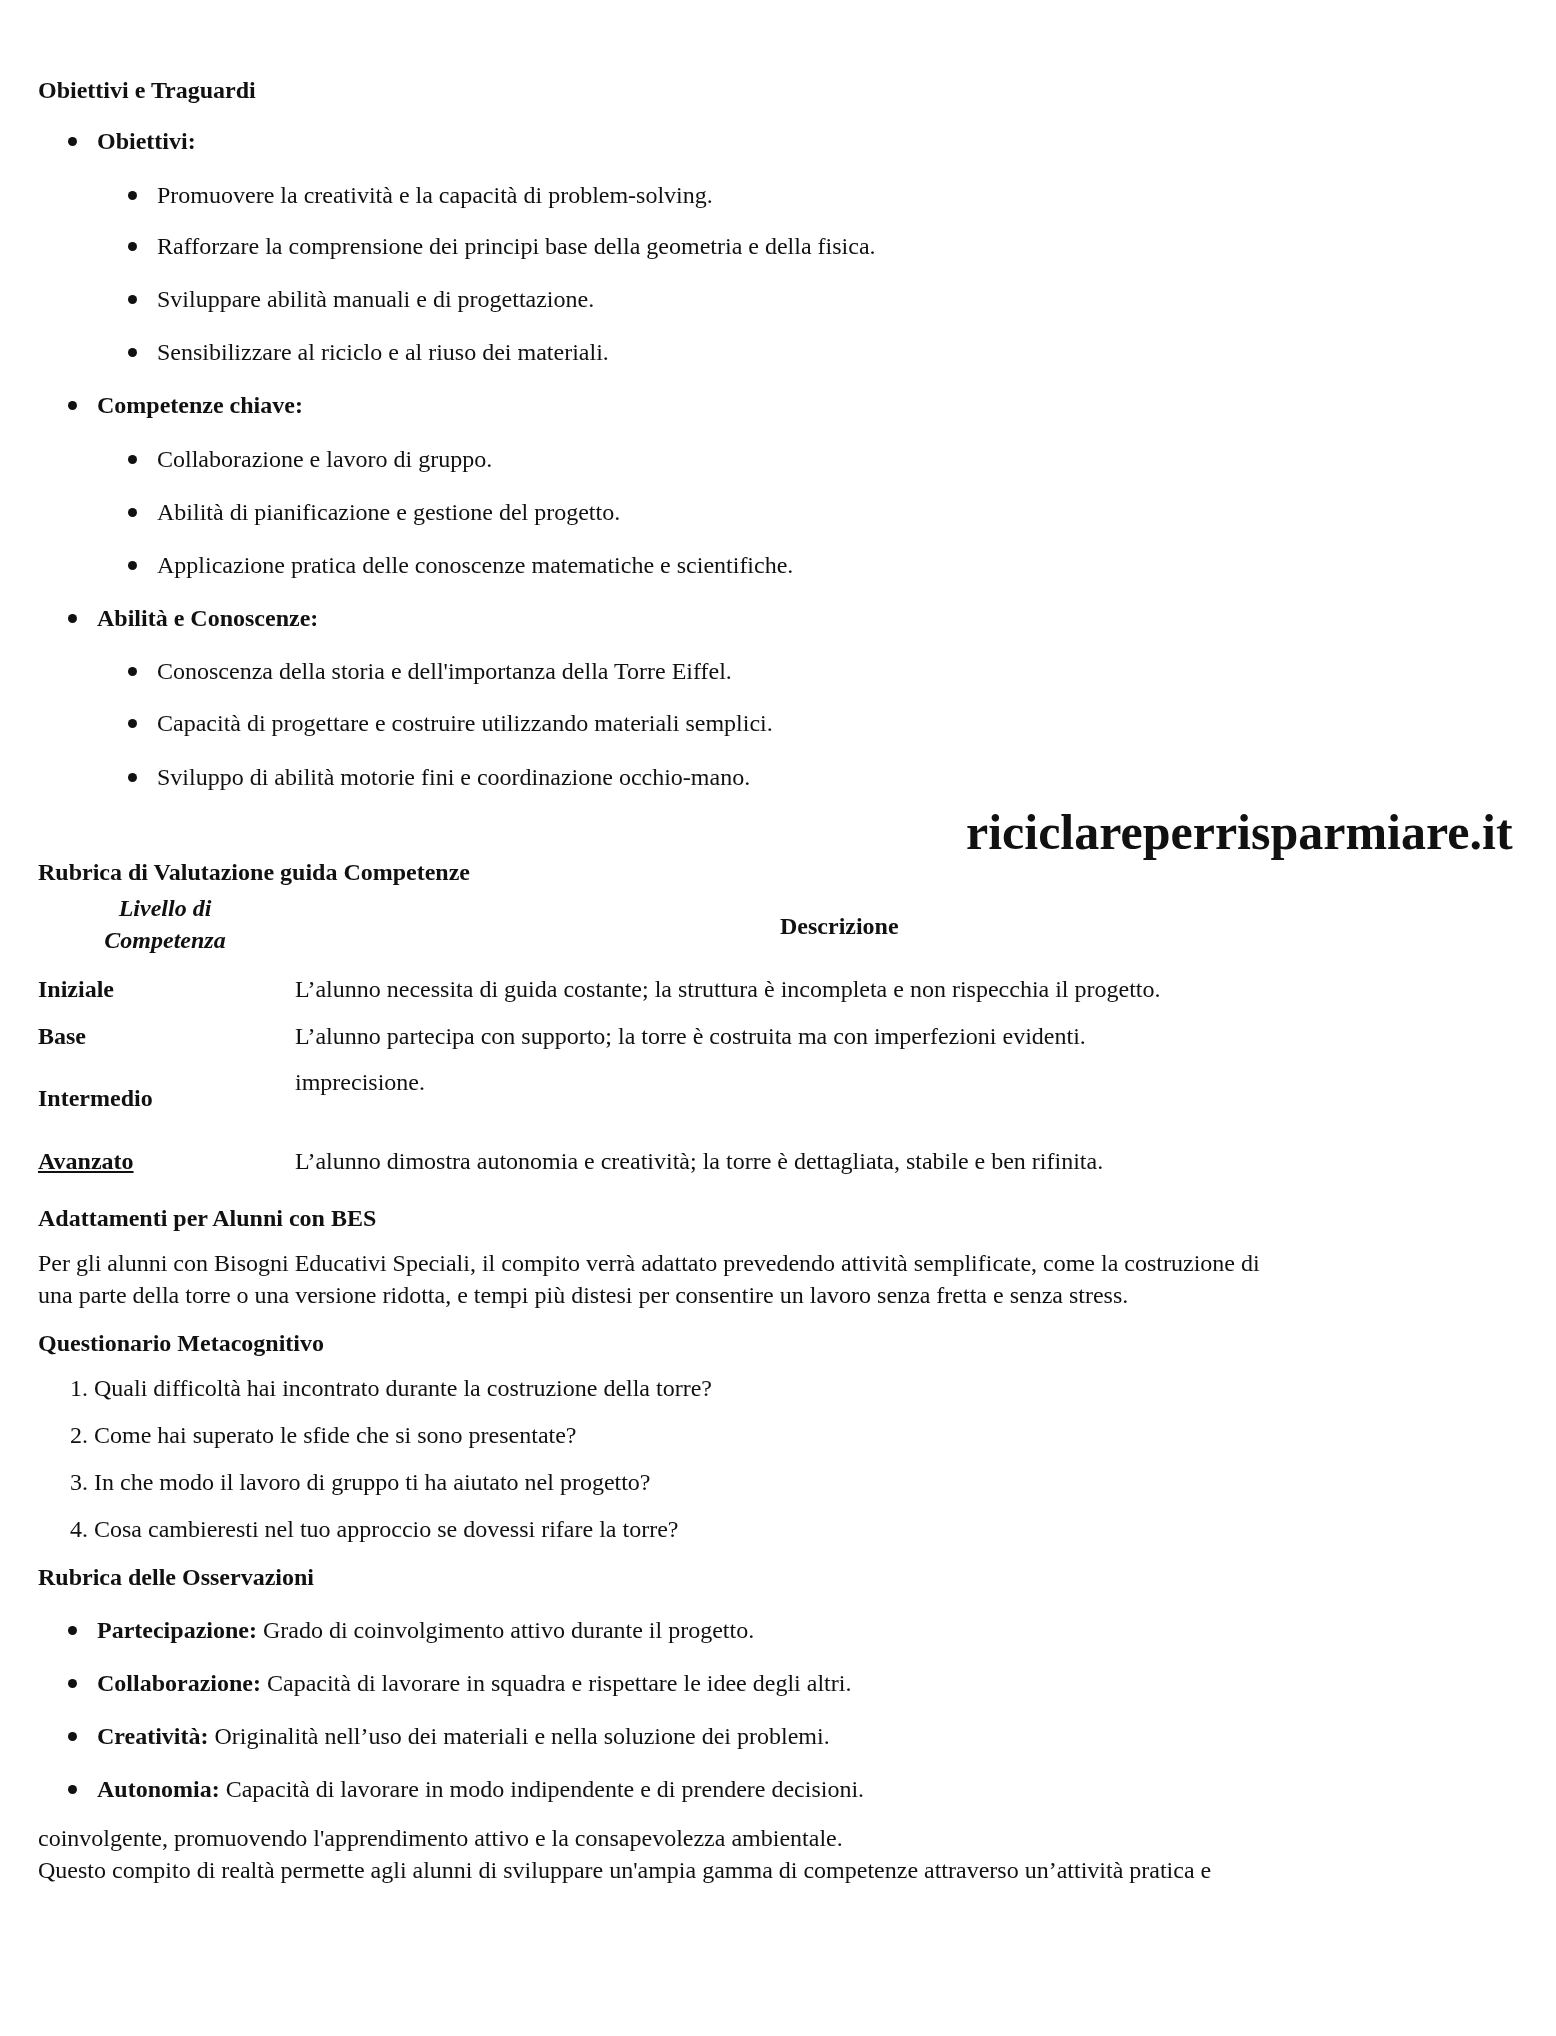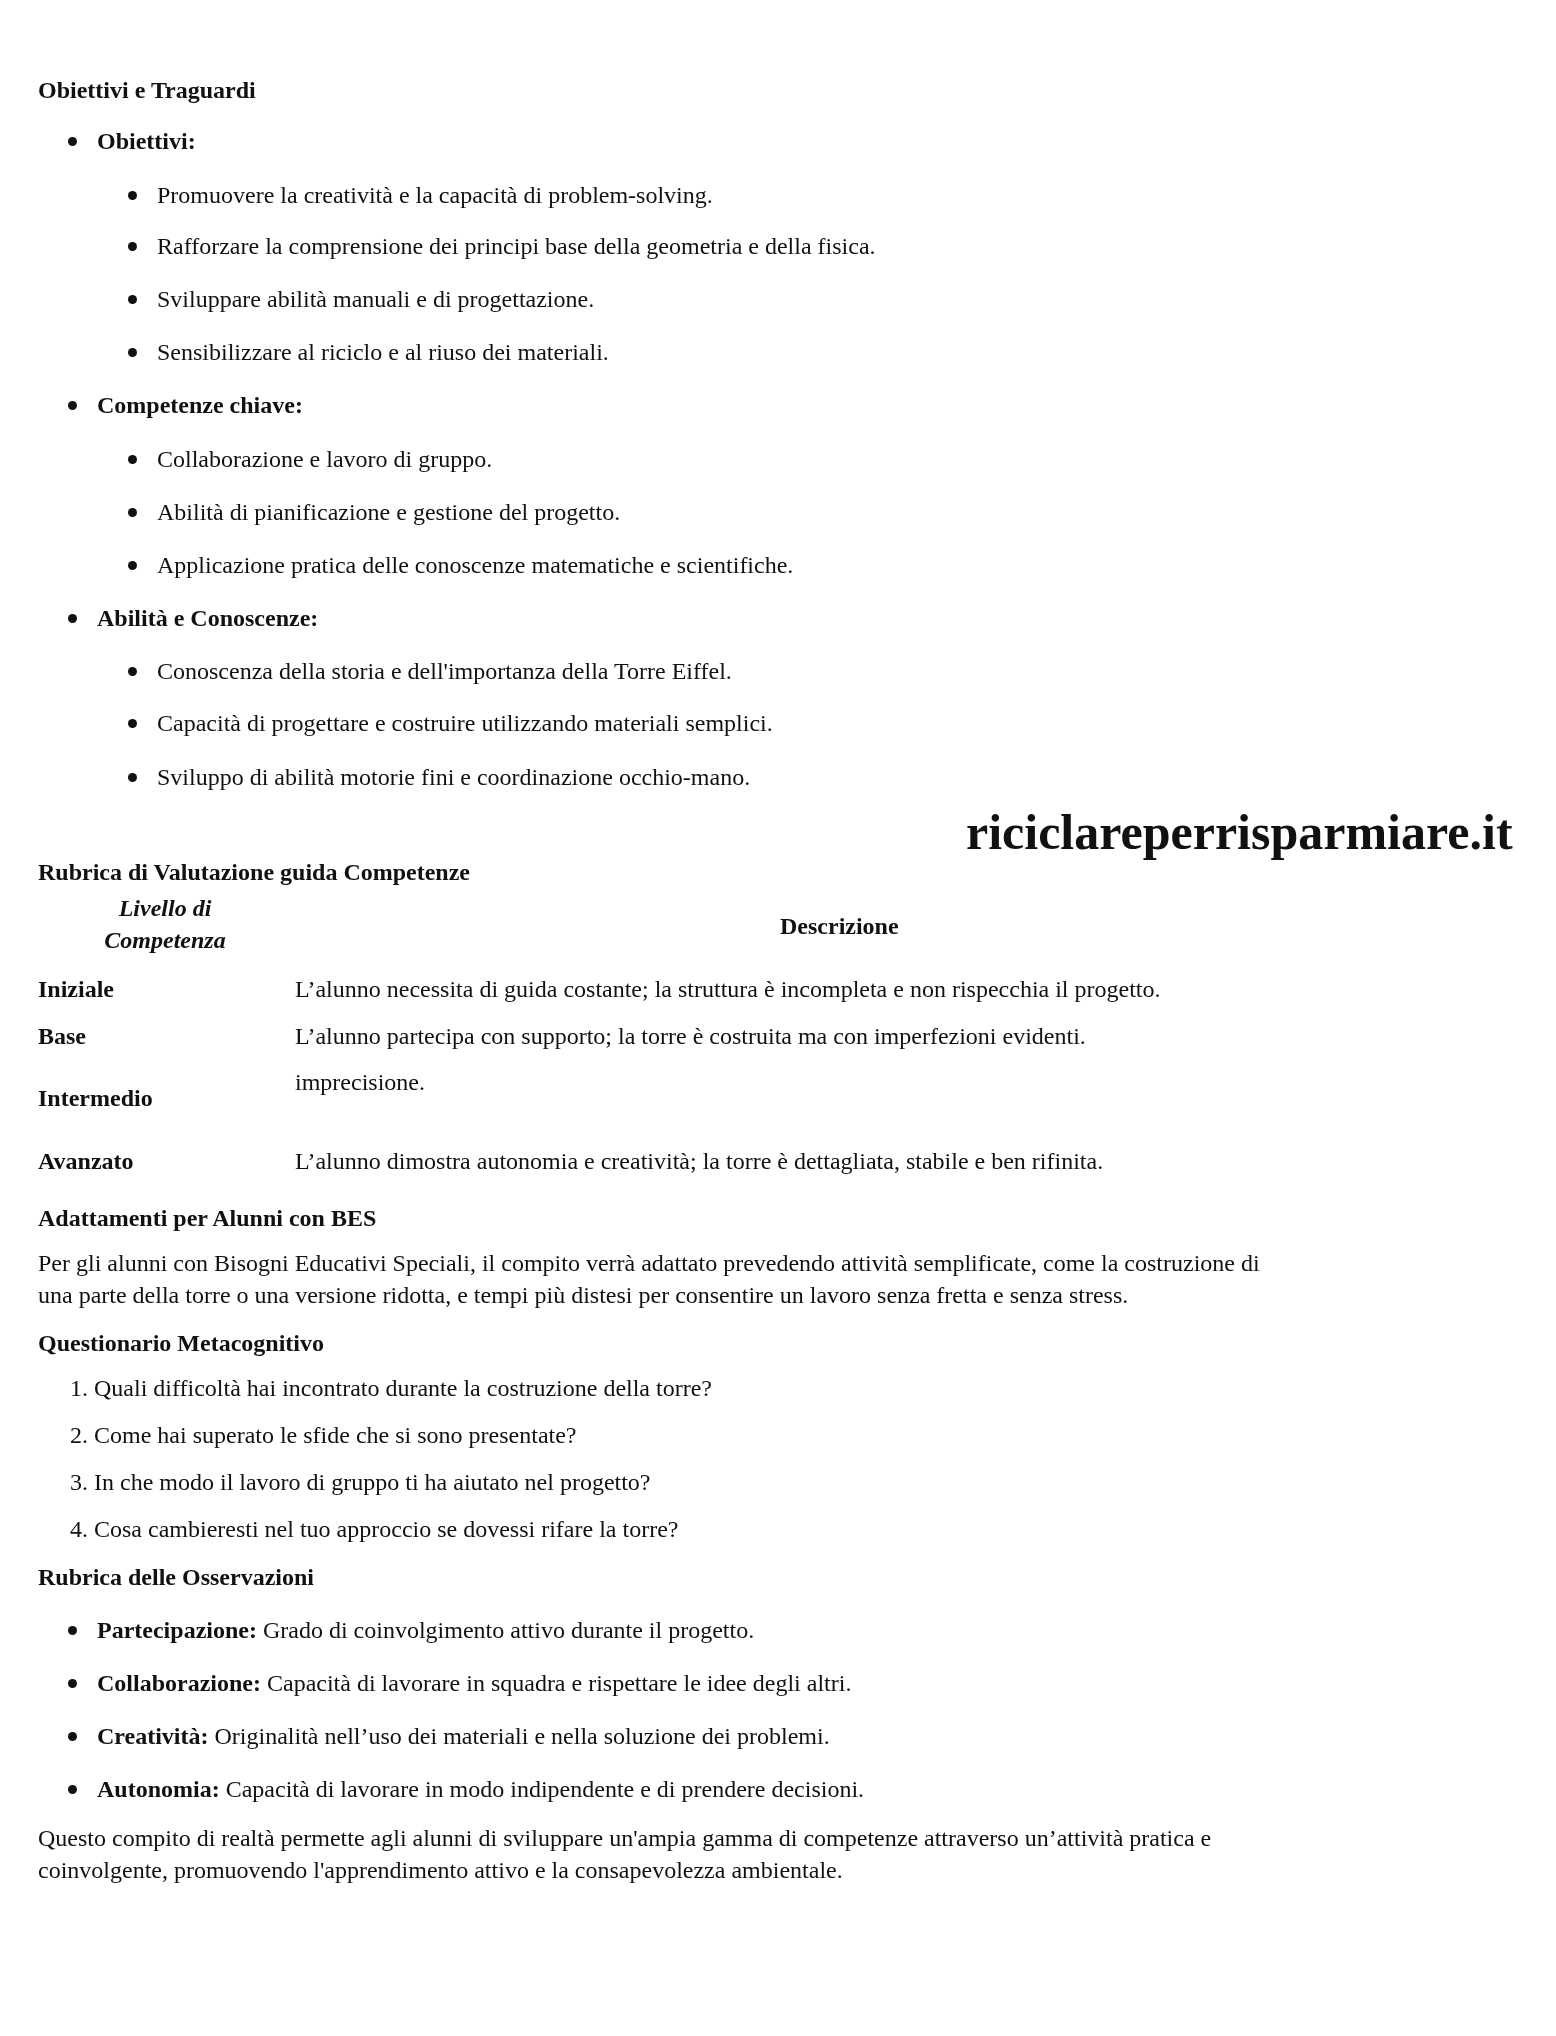--- a/index.html
+++ b/index.html
@@ -57,21 +57,21 @@
   <div class="abs b" style="top:1020px; left:38px;">Base</div>
   <div class="abs" style="top:1020px; left:295px;text-align:right;">L’alunno partecipa con supporto; la torre è costruita ma con imperfezioni evidenti.</div>
 </div>
 <div>
   <div class="abs b" style="top:1082px; left:38px;">Intermedio</div>
   <div class="abs" style="top:1066px; left:295px;">
     <div>imprecisione.</div>
   </div>
 </div>
 <div>
-  <div class="abs b" style="top:1145px; left:38px;">Avanzato</div>
+  <div class="abs b" style="top:1145px; left:38px;text-decoration:underline;">Avanzato</div>
   <div class="abs" style="top:1145px; left:295px;">L’alunno dimostra autonomia e creatività; la torre è dettagliata, stabile e ben rifinita.</div>
 </div>
 
 <div class="abs h" style="top:1202px">Adattamenti per Alunni con BES</div>
 <div class="abs" style="top:1247px; left:38px;">
   <div>Per gli alunni con Bisogni Educativi Speciali, il compito verrà adattato prevedendo attività semplificate, come la costruzione di</div>
   <div>una parte della torre o una versione ridotta, e tempi più distesi per consentire un lavoro senza fretta e senza stress.</div>
 </div>
 
 <div class="abs h" style="top:1327px">Questionario Metacognitivo</div>
@@ -80,15 +80,15 @@
 <div class="abs ol" style="top:1466px">3. In che modo il lavoro di gruppo ti ha aiutato nel progetto?</div>
 <div class="abs ol" style="top:1513px">4. Cosa cambieresti nel tuo approccio se dovessi rifare la torre?</div>
 
 <div class="abs h" style="top:1561px">Rubrica delle Osservazioni</div>
 <div class="abs bullet1" style="top:1614px"><span class="dot"></span><b>Partecipazione:</b><span> Grado di coinvolgimento attivo durante il progetto.</span></div>
 <div class="abs bullet1" style="top:1667px"><span class="dot"></span><b>Collaborazione:</b><span> Capacità di lavorare in squadra e rispettare le idee degli altri.</span></div>
 <div class="abs bullet1" style="top:1720px"><span class="dot"></span><b>Creatività:</b><span> Originalità nell’uso dei materiali e nella soluzione dei problemi.</span></div>
 <div class="abs bullet1" style="top:1773px"><span class="dot"></span><b>Autonomia:</b><span> Capacità di lavorare in modo indipendente e di prendere decisioni.</span></div>
 
 <div class="abs" style="top:1822px; left:38px;">
+  <div>coinvolgente, promuovendo l'apprendimento attivo e la consapevolezza ambientale.</div>
   <div>Questo compito di realtà permette agli alunni di sviluppare un'ampia gamma di competenze attraverso un’attività pratica e</div>
-  <div>coinvolgente, promuovendo l'apprendimento attivo e la consapevolezza ambientale.</div>
 </div>
 
 </body></html>

